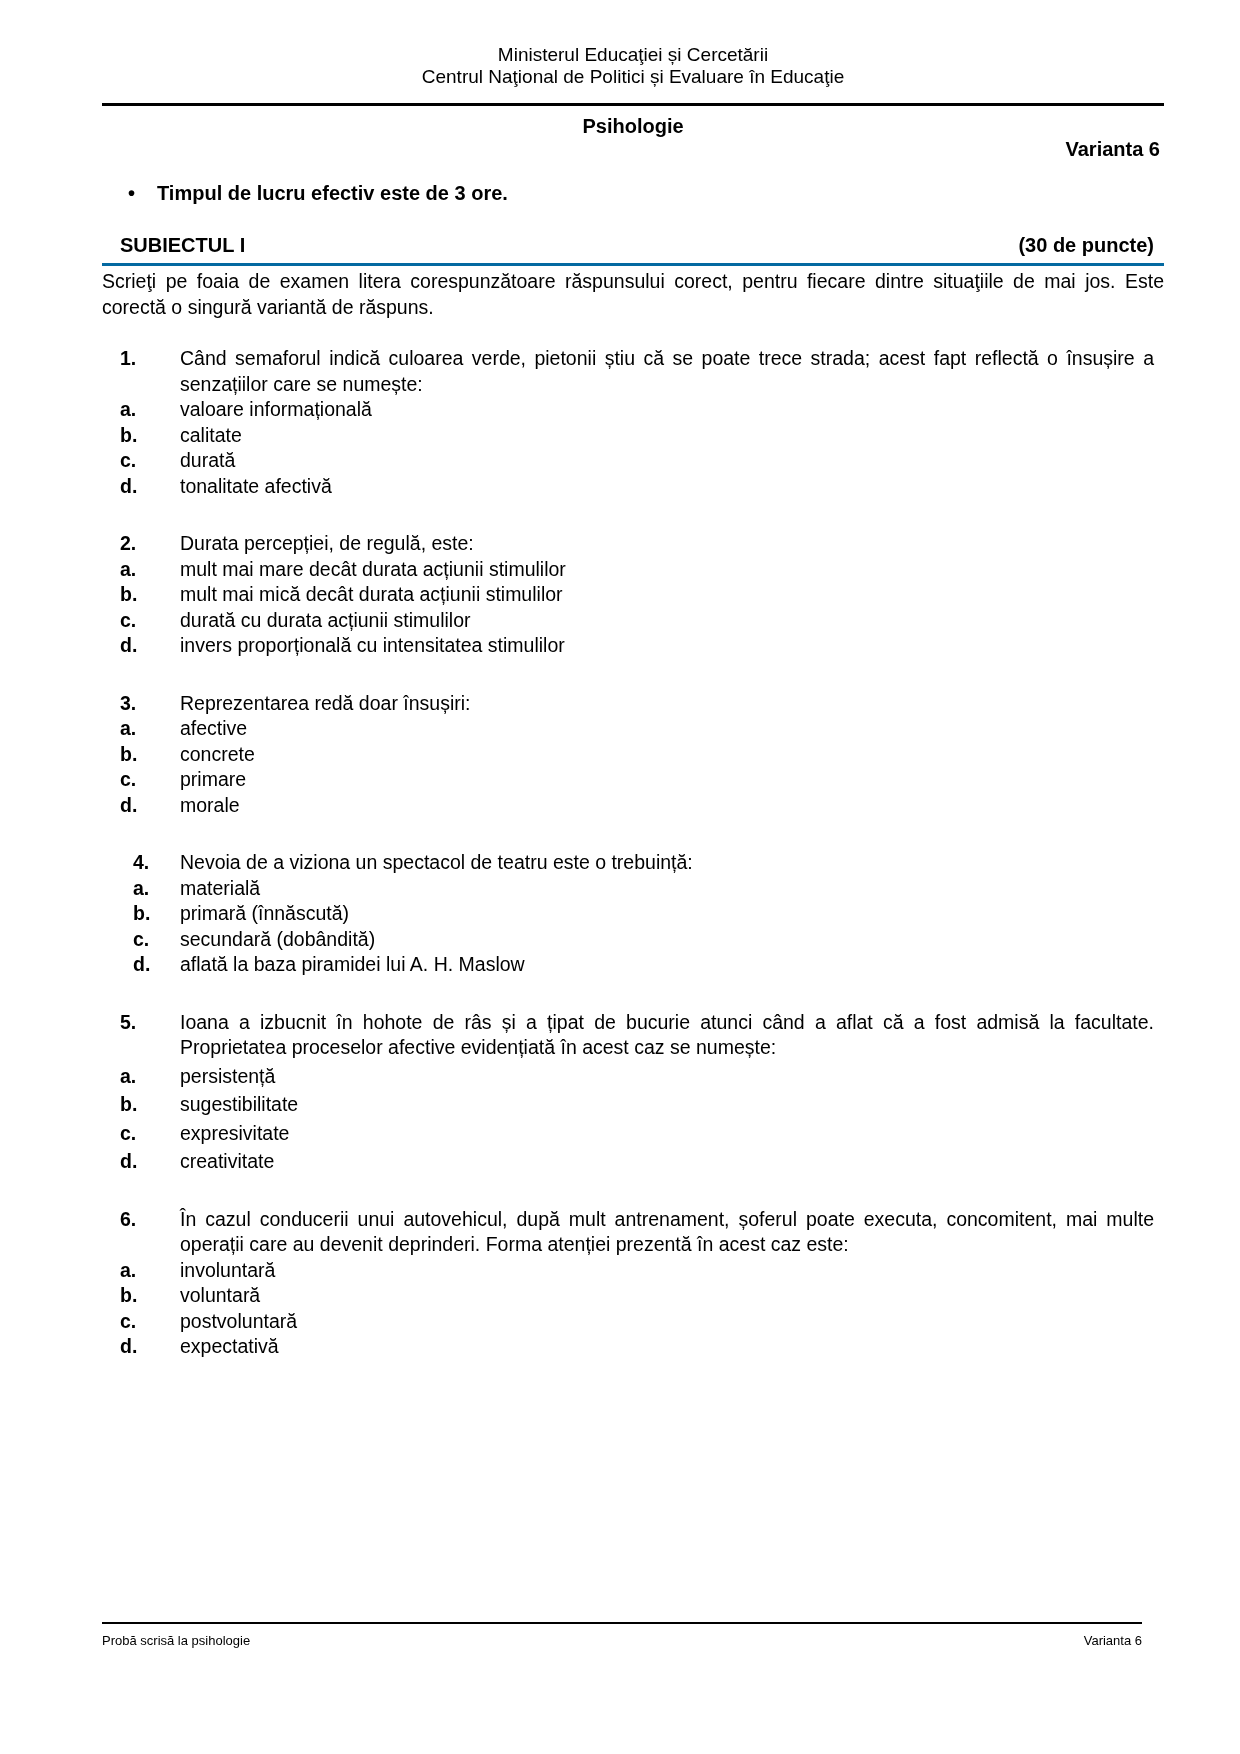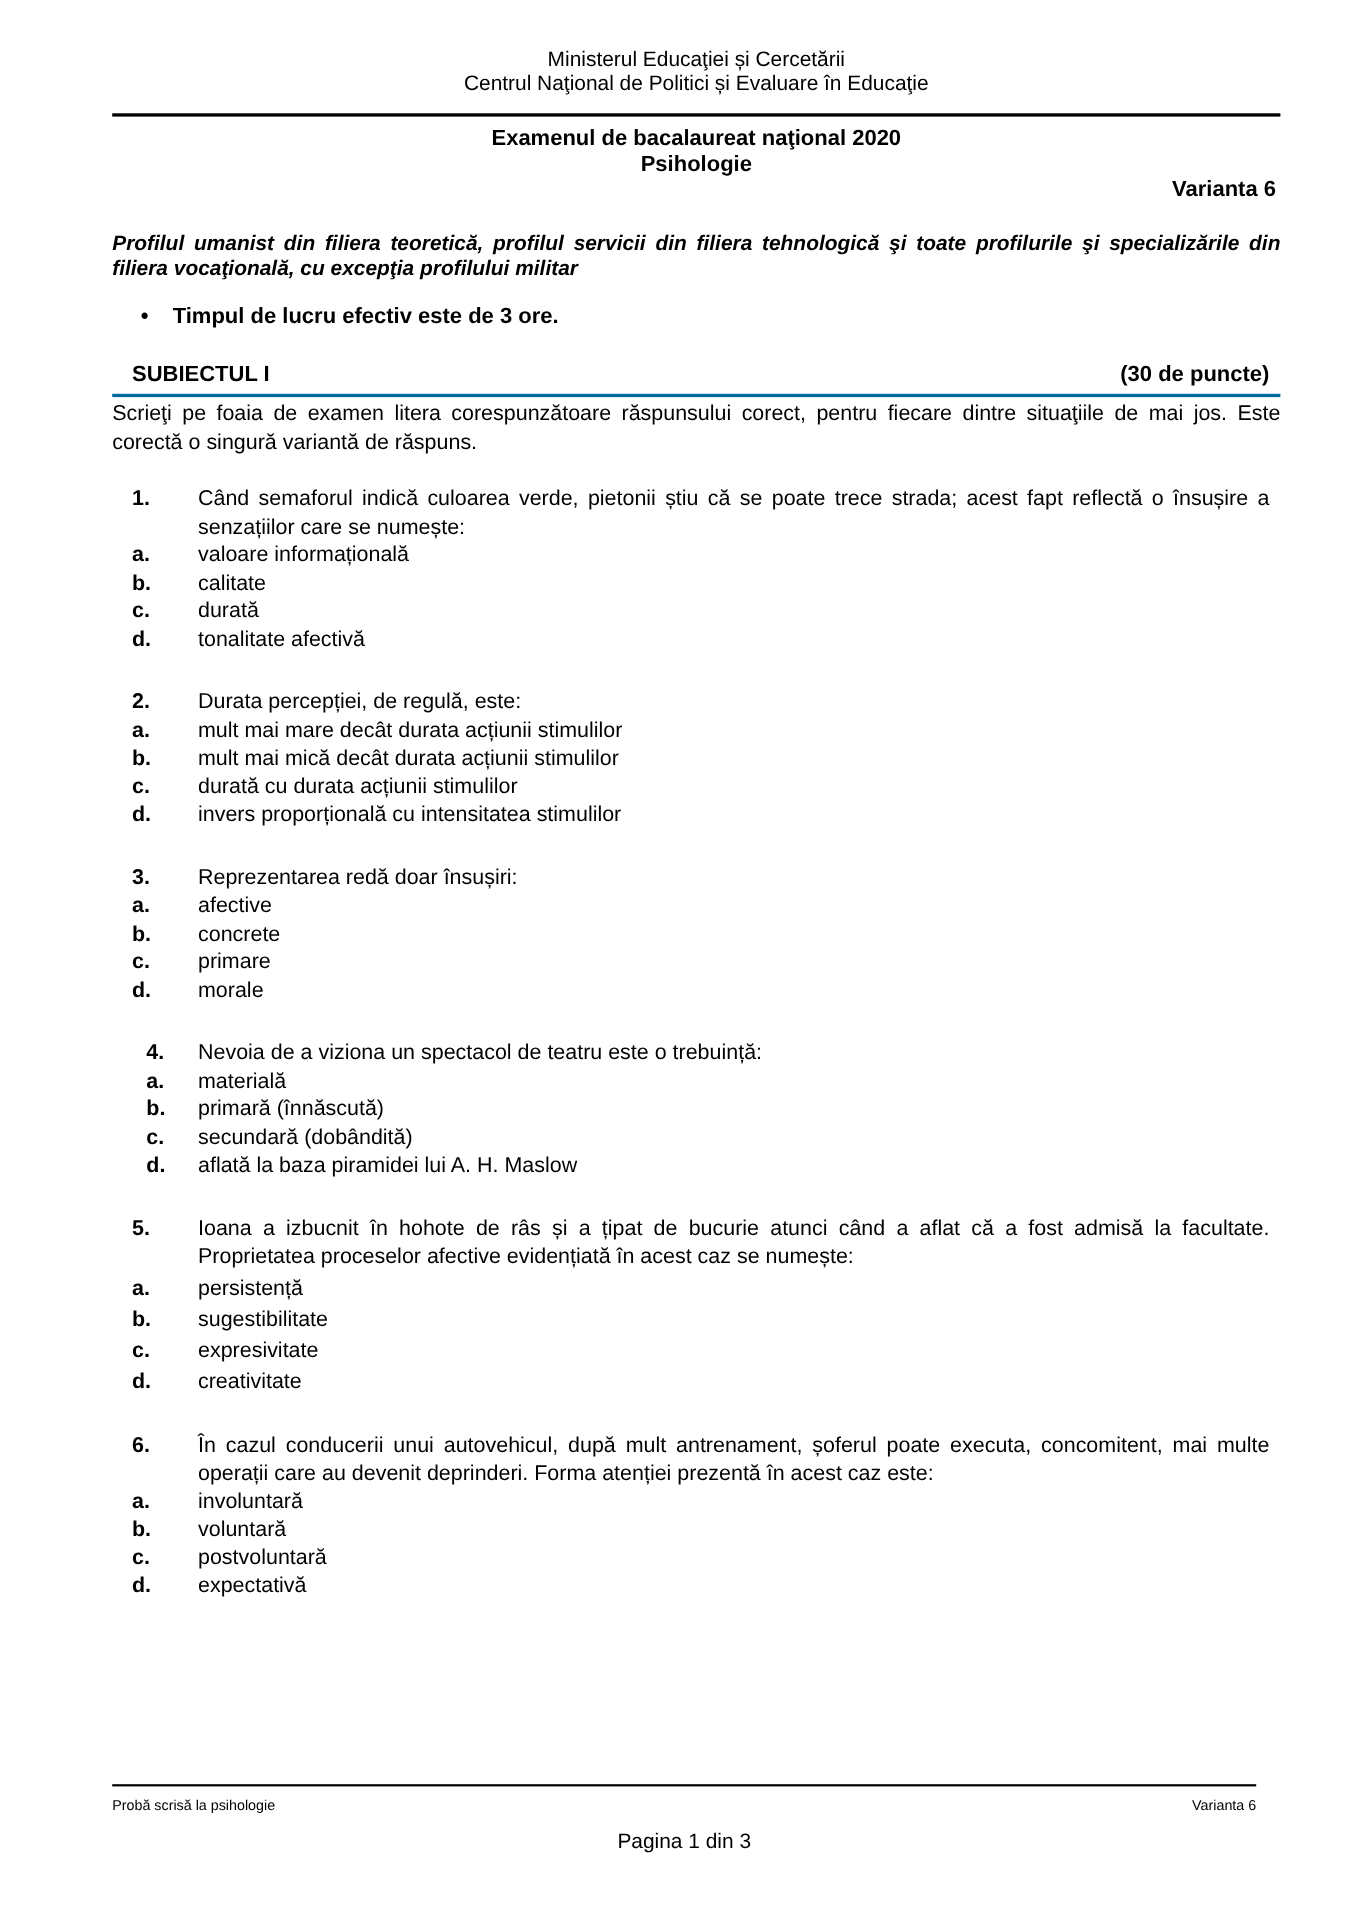--- a/index.html
+++ b/index.html
@@ -45,27 +45,25 @@
 <div class="page">
 
   <header class="doc-header">
     <div>Ministerul Educaţiei și Cercetării</div>
     <div>Centrul Naţional de Politici și Evaluare în Educaţie</div>
   </header>
 
   <div class="rule"></div>
 
   <div class="titles">
-    <div>Examenul de bacalaureat naţional 2020</div>
     <div>Psihologie</div>
   </div>
 
   <div class="variant-top">Varianta 6</div>
 
-  <p class="note just">Profilul umanist din filiera teoretică, profilul servicii din filiera tehnologică şi toate profilurile şi specializările din filiera vocaţională, cu excepţia profilului militar</p>
 
   <ul class="bullets">
     <li>Timpul de lucru efectiv este de 3 ore.</li>
   </ul>
 
   <div class="section-head">
     <span>SUBIECTUL I</span>
     <span>(30 de puncte)</span>
   </div>
 
@@ -211,16 +209,15 @@
         </div>
     </div>
 
   </div>
 
   <footer class="footer">
     <div class="footer-row">
       <span>Probă scrisă la psihologie</span>
       <span>Varianta 6</span>
     </div>
-    <div class="page-num">Pagina 1 din 3</div>
   </footer>
 
 </div>
 
 </body></html>

